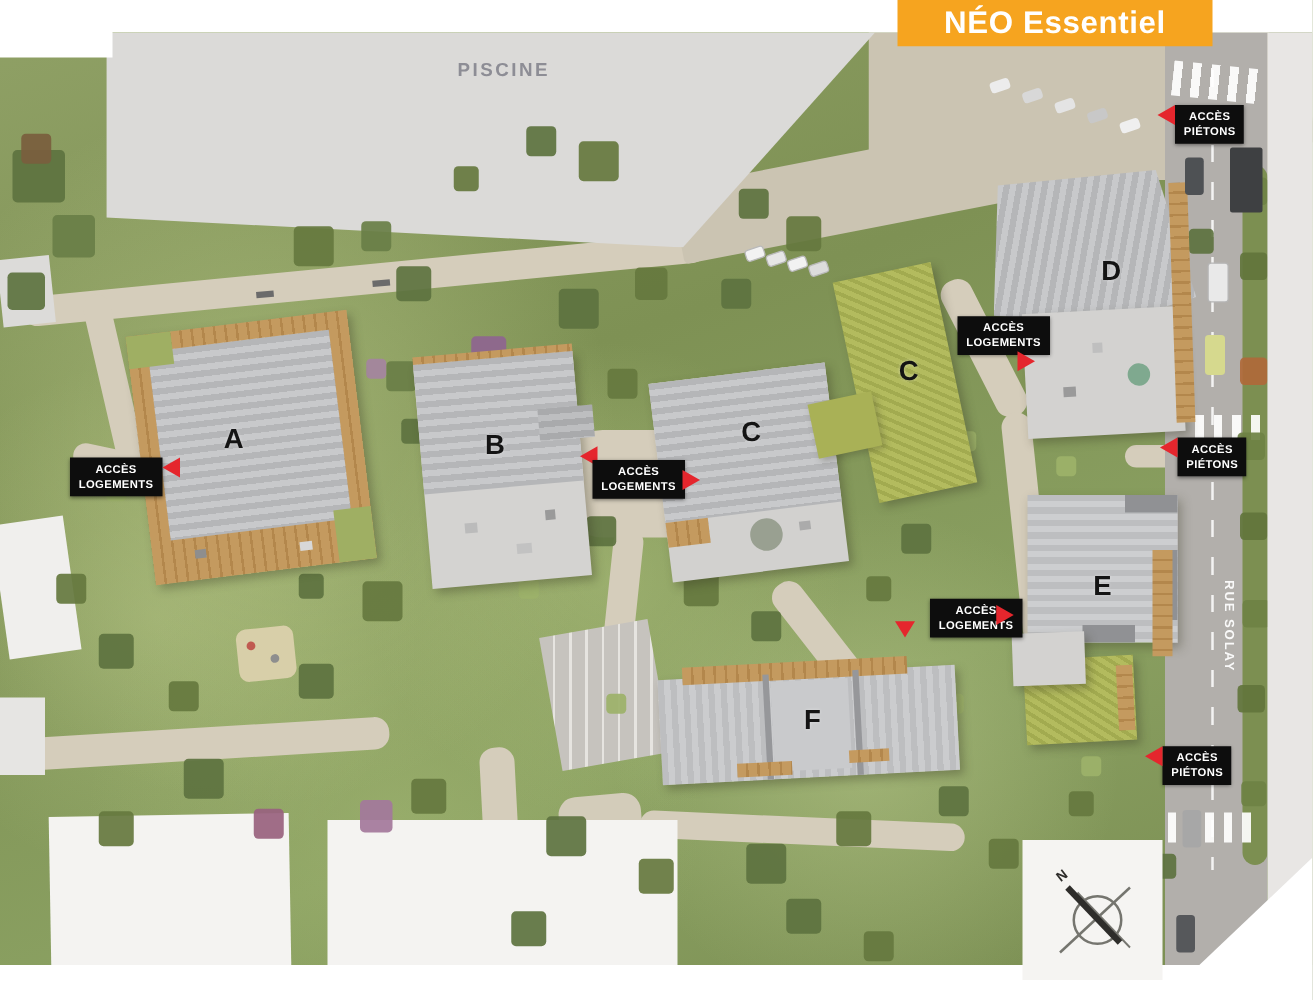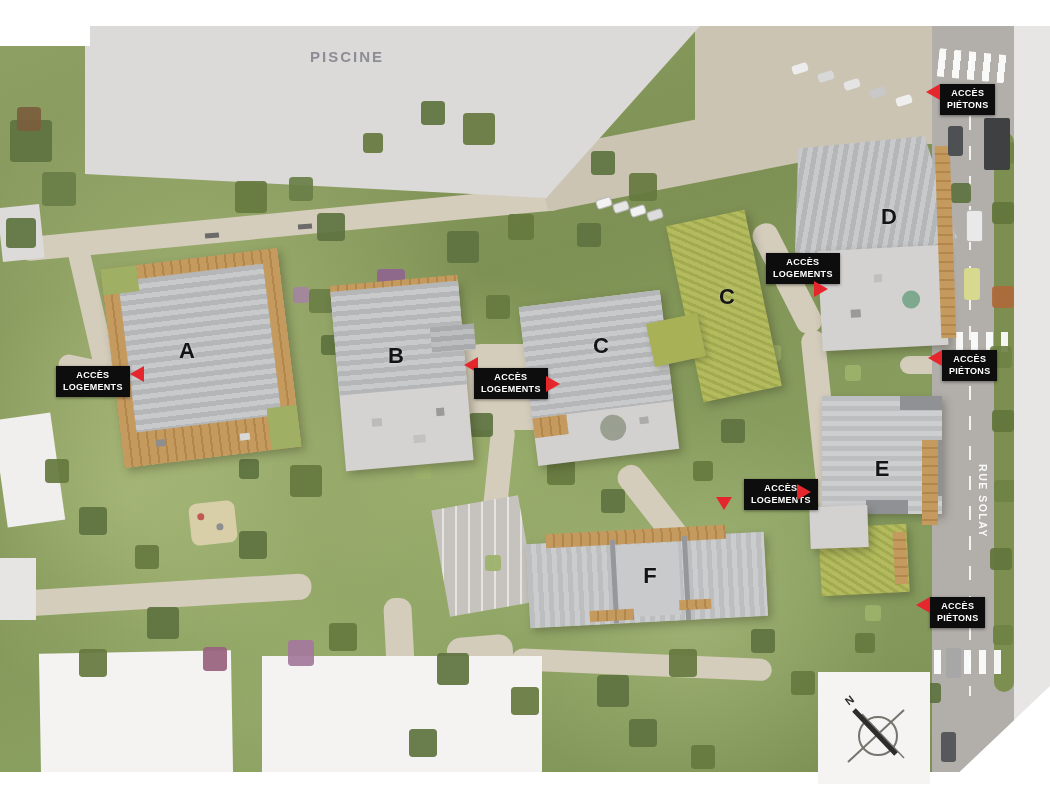--- a/index.html
+++ b/index.html
@@ -52,21 +52,21 @@
   <div class="path" style="left:492px;top:422px;width:24px;height:112px;transform:rotate(6deg);transform-origin:top center;"></div>
   <div class="path" style="left:0;top:592px;width:312px;height:26px;transform:rotate(-3.5deg);transform-origin:left center;"></div>
   <div class="path" style="left:383px;top:598px;width:28px;height:182px;transform:rotate(-3deg);transform-origin:top center;"></div>
   <div class="path" style="left:512px;top:648px;width:260px;height:22px;transform:rotate(2.5deg);transform-origin:left center;"></div>
   <div class="path" style="left:58px;top:360px;width:72px;height:20px;transform:rotate(12deg);"></div>
   <div class="path" style="left:64px;top:236px;width:22px;height:144px;transform:rotate(-13deg);transform-origin:top center;"></div>
   <div class="path" style="left:900px;top:356px;width:46px;height:18px;"></div>
   <div class="path" style="left:452px;top:344px;width:118px;height:86px;border-radius:30px;"></div>
 
   <div class="abs" style="left:85px;top:26px;width:615px;height:172px;background:#DBDAD8;z-index:3;clip-path:polygon(0 0,100% 0,75% 100%,0 86%);"></div>
-  <span class="abs" style="left:310px;top:48px;width:130px;text-align:left;z-index:4;color:#8D8D95;font-weight:bold;font-size:15px;letter-spacing:2px;">PISCINE</span>
+  <span class="abs" style="left:310px;top:48px;width:130px;text-align:right;z-index:4;color:#8D8D95;font-weight:bold;font-size:15px;letter-spacing:2px;">PISCINE</span>
 
   <div class="abs" style="left:932px;top:26px;width:82px;height:764px;background:#B2AFAB;z-index:2;"></div>
   <div class="abs" style="left:969px;top:56px;width:2px;height:640px;z-index:3;background:repeating-linear-gradient(180deg,rgba(255,255,255,.85) 0 14px,rgba(255,255,255,0) 14px 30px);"></div>
   <div class="abs" style="left:994px;top:132px;width:20px;height:560px;background:#7C8F51;border-radius:10px;z-index:3;"></div>
   <div class="abs" style="left:938px;top:52px;width:72px;height:28px;z-index:4;transform:rotate(6deg);background:repeating-linear-gradient(90deg,rgba(255,255,255,.92) 0 7px,rgba(255,255,255,0) 7px 15px);"></div>
   <div class="abs" style="left:956px;top:332px;width:52px;height:20px;z-index:4;background:repeating-linear-gradient(90deg,rgba(255,255,255,.92) 0 7px,rgba(255,255,255,0) 7px 15px);"></div>
   <div class="abs" style="left:934px;top:650px;width:72px;height:24px;z-index:4;background:repeating-linear-gradient(90deg,rgba(255,255,255,.92) 0 7px,rgba(255,255,255,0) 7px 15px);"></div>
   <div class="abs" style="left:984px;top:118px;width:26px;height:52px;background:#3E4042;border-radius:2px;z-index:6;"></div>
 
   <div class="tree-layer" style="box-shadow:30px 140px 0 20px #5E7340,58px 188px 0 16px #6A7F47,20px 232px 0 14px #5E7340,250px 196px 0 15px #66793F,330px 226px 0 13px #5E7340,300px 188px 0 11px #6A7F47,462px 246px 0 15px #5E7340,520px 226px 0 12px #66793F,588px 234px 0 11px #5E7340,478px 128px 0 15px #66793F,432px 112px 0 11px #5E7340,372px 142px 0 9px #66793F,320px 300px 0 11px #6A7F47,330px 344px 0 9px #5E7340,497px 306px 0 11px #66793F,480px 424px 0 11px #5E7340,560px 470px 0 13px #66793F,612px 500px 0 11px #5E7340,305px 480px 0 15px #66793F,252px 544px 0 13px #5E7340,146px 556px 0 11px #66793F,92px 520px 0 13px #5E7340,56px 470px 0 11px #66793F,248px 468px 0 9px #5E7340,190px 420px 0 10px #66793F,162px 622px 0 15px #5E7340,342px 636px 0 13px #66793F,452px 668px 0 15px #5E7340,524px 700px 0 13px #66793F,612px 690px 0 15px #5E7340,682px 662px 0 13px #66793F,762px 640px 0 11px #5E7340,802px 682px 0 11px #66793F,642px 732px 0 13px #5E7340,702px 756px 0 11px #66793F,422px 742px 0 13px #5E7340,92px 662px 0 13px #66793F,732px 430px 0 11px #5E7340,702px 470px 0 9px #66793F,702px 330px 0 11px #5E7340,642px 186px 0 13px #66793F,602px 162px 0 11px #5E7340,960px 192px 0 9px #5E7340,864px 642px 0 9px #66793F,930px 692px 0 9px #5E7340;"></div>
@@ -234,14 +234,17 @@
   </div>
 
   <div class="acc" style="left:916px;top:597px;">
     <span class="tri tri-left"></span>
     <div class="abox">
       <span>ACCÈS</span>
       <span>PIÉTONS</span>
     </div>
   </div>
 
+  <div class="banner">
+    <span>NÉO Essentiel</span>
+  </div>
 
 </div>
 
 </body></html>

